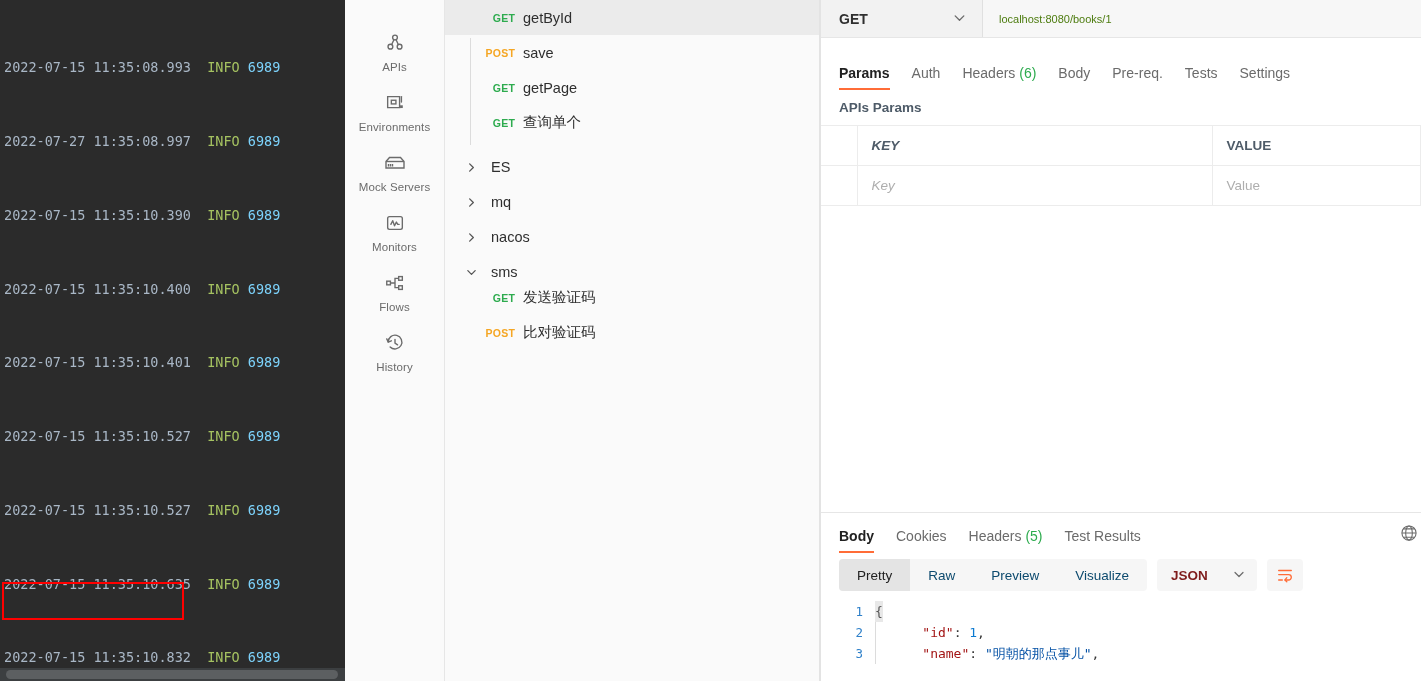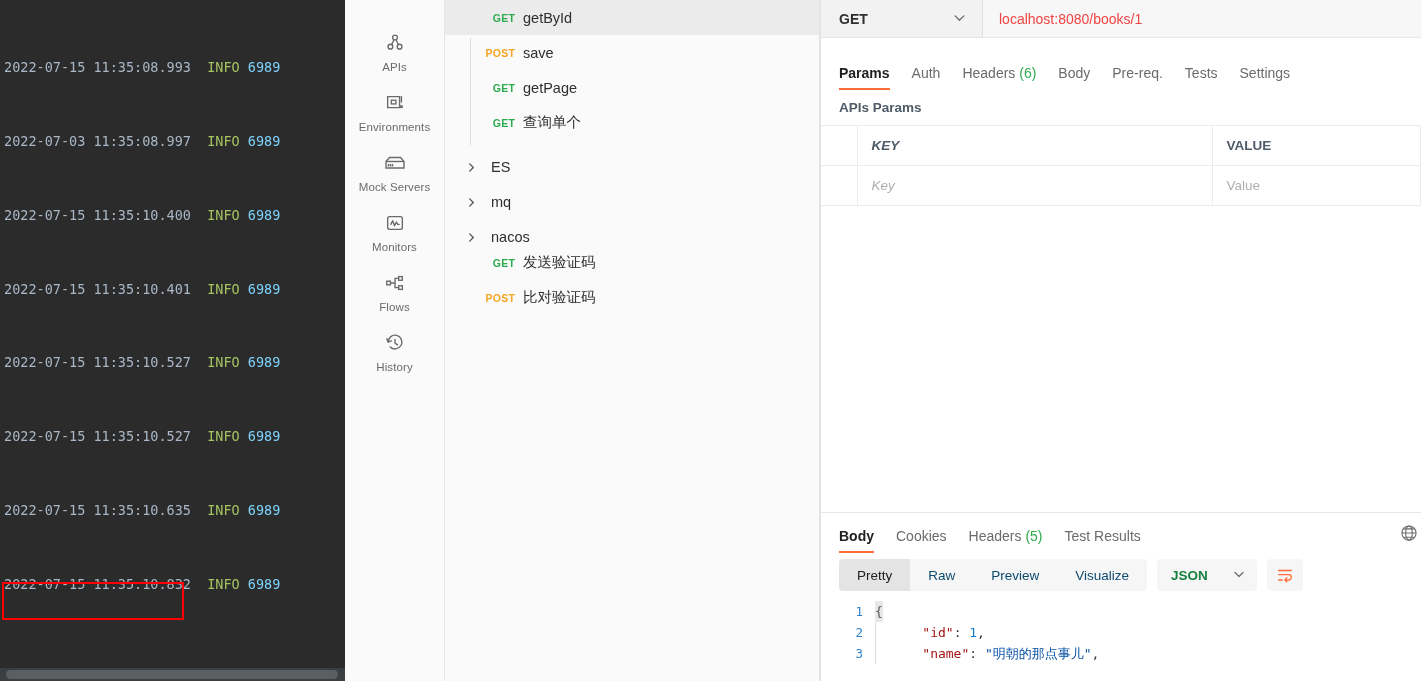--- a/index.html
+++ b/index.html
@@ -148,21 +148,21 @@
     border-right: 1px solid #e0e0e0;
     font-weight: 700; font-size: 14px; color: #2f2f2f;
     cursor: pointer;
   }
   .method-select .caret { color: #6b6b6b; }
   .url-input {
     flex: 1 1 auto;
     display: flex; align-items: center;
     padding: 0 16px;
     background: #f7f7f7;
-    font-size: 14px; color: #ef4444;
+    font-size: 11px; color: #4d7c0f;
     cursor: text;
   }
 
   .req-tabs {
     display: flex; align-items: flex-end;
     height: 38px;
     padding: 0 18px;
     gap: 22px;
     margin-top: 14px;
   }
@@ -259,21 +259,21 @@
     font-size: 13.5px; color: #0c4a6e;
     cursor: pointer;
   }
   .seg.active { background: #e4e4e4; color: #212121; }
   .json-select {
     display: flex; align-items: center; gap: 25px;
     height: 32px;
     padding: 0 12px 0 14px;
     background: #f6f6f6;
     border-radius: 4px;
-    font-size: 13.5px; font-weight: 700; color: #15803d;
+    font-size: 13.5px; font-weight: 700; color: #7f1d1d;
     cursor: pointer;
   }
   .json-select .caret { color: #6b6b6b; font-weight: 400; }
   .wrap-btn {
     width: 36px; height: 32px;
     background: #f6f6f6;
     border-radius: 4px;
     display: flex; align-items: center; justify-content: center;
     color: #ff6c37;
     cursor: pointer;
@@ -310,21 +310,22 @@
   .j-str { color: #0451a5; }
 </style>
 </head>
 <body>
 
 <div id="app">
 
   <div class="terminal">
     <div class="term-lines">
       <div class="log-line"><span class="t-date">2022-07-15 11:35:08.993</span>  <span class="t-info">INFO</span> <span class="t-pid">6989</span></div>
-      <div class="log-line"><span class="t-date">2022-07-03 11:35:08.997</span>  <span class="t-info">INFO</span> <span class="t-pid">6989</span></div>
+      <div class="log-line"><span class="t-date">2022-07-27 11:35:08.997</span>  <span class="t-info">INFO</span> <span class="t-pid">6989</span></div>
+      <div class="log-line"><span class="t-date">2022-07-15 11:35:10.390</span>  <span class="t-info">INFO</span> <span class="t-pid">6989</span></div>
       <div class="log-line"><span class="t-date">2022-07-15 11:35:10.400</span>  <span class="t-info">INFO</span> <span class="t-pid">6989</span></div>
       <div class="log-line"><span class="t-date">2022-07-15 11:35:10.401</span>  <span class="t-info">INFO</span> <span class="t-pid">6989</span></div>
       <div class="log-line"><span class="t-date">2022-07-15 11:35:10.527</span>  <span class="t-info">INFO</span> <span class="t-pid">6989</span></div>
       <div class="log-line"><span class="t-date">2022-07-15 11:35:10.527</span>  <span class="t-info">INFO</span> <span class="t-pid">6989</span></div>
       <div class="log-line"><span class="t-date">2022-07-15 11:35:10.635</span>  <span class="t-info">INFO</span> <span class="t-pid">6989</span></div>
       <div class="log-line"><span class="t-date">2022-07-15 11:35:10.832</span>  <span class="t-info">INFO</span> <span class="t-pid">6989</span></div>
 
       
       
       
@@ -468,20 +469,28 @@
 
       <div class="tree-row folder-row">
         <span class="chev">
           <svg width="11" height="11" viewBox="0 0 12 12" fill="none" stroke="currentColor" stroke-width="1.4" stroke-linecap="round" stroke-linejoin="round">
               <path d="M4 2l4 4-4 4"></path>
             </svg>
         </span>
         <span class="folder-name">nacos</span>
       </div>
 
+      <div class="tree-row folder-row">
+        <span class="chev">
+          <svg width="11" height="11" viewBox="0 0 12 12" fill="none" stroke="currentColor" stroke-width="1.4" stroke-linecap="round" stroke-linejoin="round">
+              <path d="M2 4l4 4 4-4"></path>
+            </svg>
+        </span>
+        <span class="folder-name">sms</span>
+      </div>
 
       <div class="tree-row req-row">
         <span class="method m-get">GET</span>
         <span>发送验证码</span>
       </div>
 
       <div class="tree-row req-row">
         <span class="method m-post">POST</span>
         <span>比对验证码</span>
       </div>

